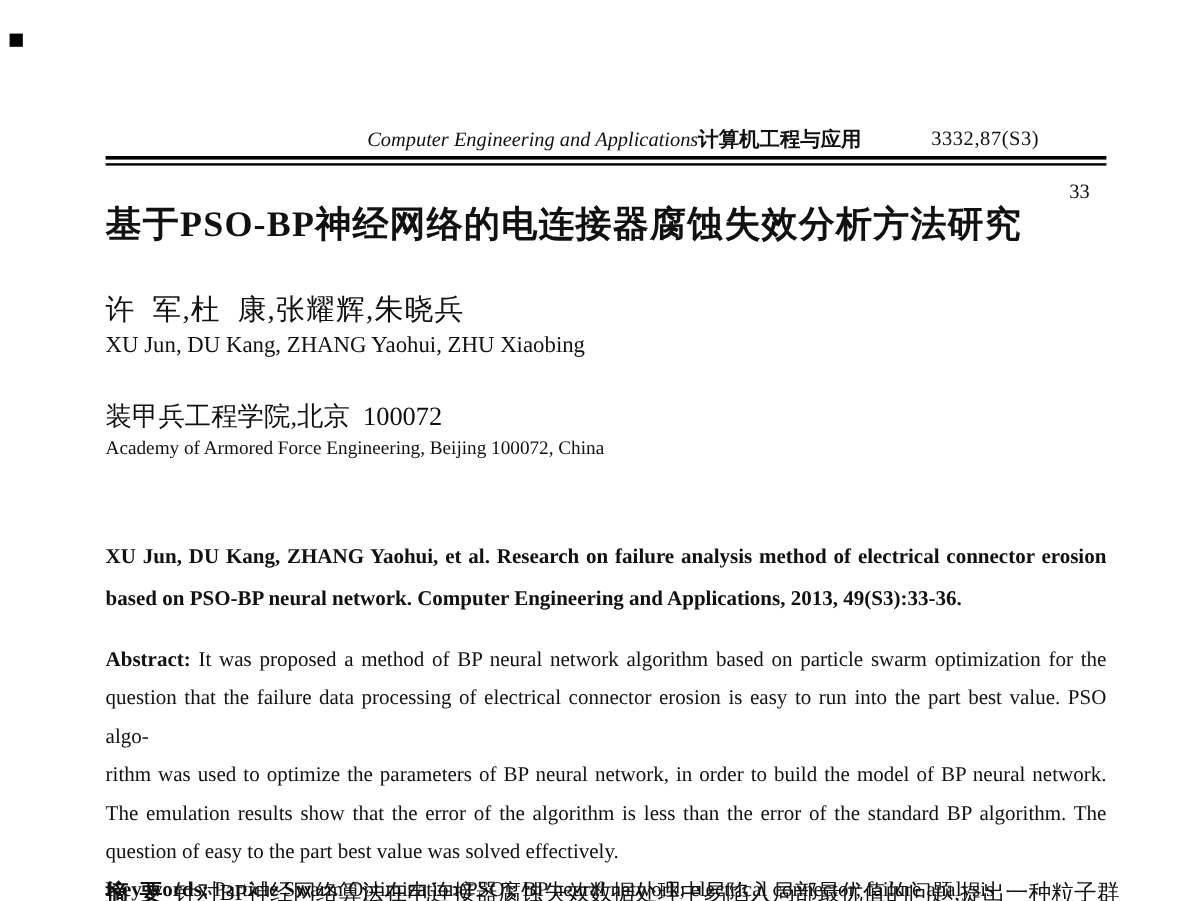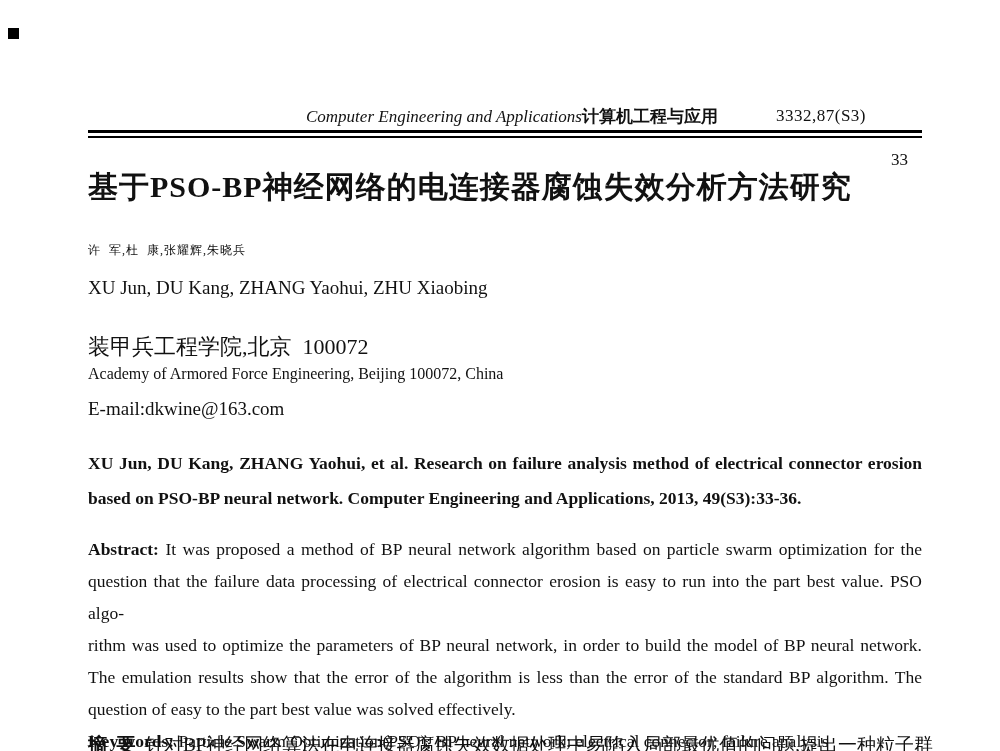--- a/index.html
+++ b/index.html
@@ -34,21 +34,21 @@
     border-top: 3px solid #000;
     border-bottom: 2px solid #000;
   }
 
   .article-title {
     top: 167px; left: 88px; width: 834px;
     font-size: 30px; font-weight: bold; letter-spacing: 1px;
     font-family: "Liberation Serif", "DejaVu Serif", serif;
   }
 
-  .authors-cn { top: 242px; left: 88px; font-size: 12px; letter-spacing: 1px; }
+  .authors-cn { top: 242px; left: 88px; font-size: 24px; letter-spacing: 1px; }
   .authors-en { top: 277px; left: 88px; font-size: 19px; text-align: right; }
 
   .affil-cn { top: 332px; left: 88px; font-size: 22px; }
   .affil-en { top: 365px; left: 88px; font-size: 16px; }
   .email    { top: 398px; left: 88px; font-size: 19px; }
 
   .citation {
     top: 446px; left: 88px; width: 834px;
     font-size: 17.5px; font-weight: bold; line-height: 35px;
   }
@@ -80,21 +80,20 @@
 
   <div class="abs head-rule"></div>
 
   <div class="abs article-title t">基于PSO-BP神经网络的电连接器腐蚀失效分析方法研究</div>
 
   <div class="abs authors-cn t">许  军,杜  康,张耀辉,朱晓兵</div>
   <div class="abs authors-en t">XU Jun, DU Kang, ZHANG Yaohui, ZHU Xiaobing</div>
 
   <div class="abs affil-cn t">装甲兵工程学院,北京  100072</div>
   <div class="abs affil-en t">Academy of Armored Force Engineering, Beijing 100072, China</div>
-  <div class="abs email t">E-mail:dkwine@163.com</div>
 
   <div class="abs citation">
     <div class="jl t">XU Jun, DU Kang, ZHANG Yaohui, et al. Research on failure analysis method of electrical connector erosion</div>
     <div class="t">based on PSO-BP neural network. Computer Engineering and Applications, 2013, 49(S3):33-36.</div>
   </div>
 
   <div class="abs abstract">
     <div class="jl">
       <span class="bold t">Abstract:</span><span class="t"> It was proposed a method of BP neural network algorithm based on particle swarm optimization for the</span>
     </div>

